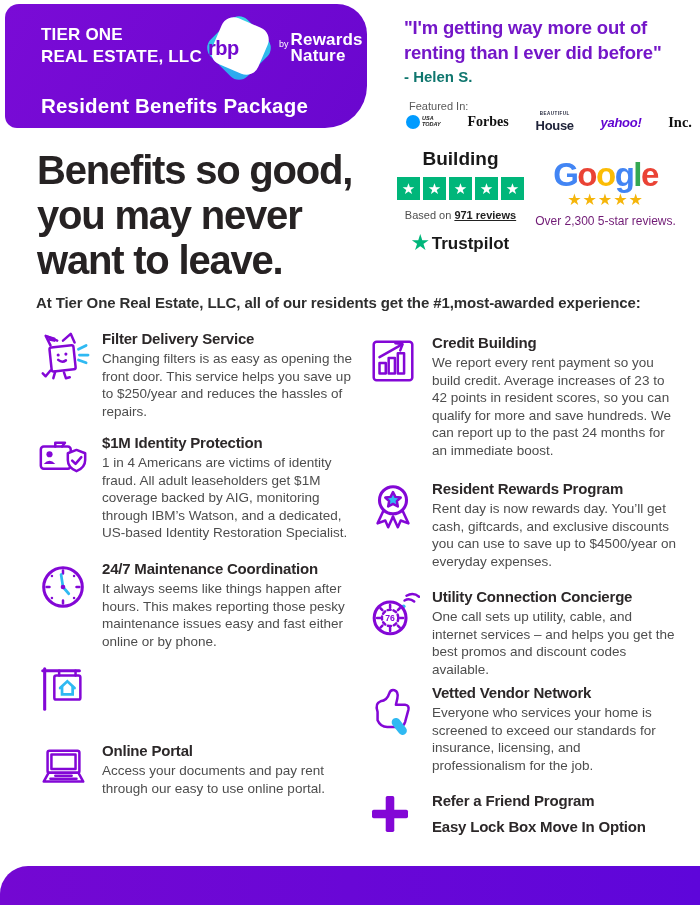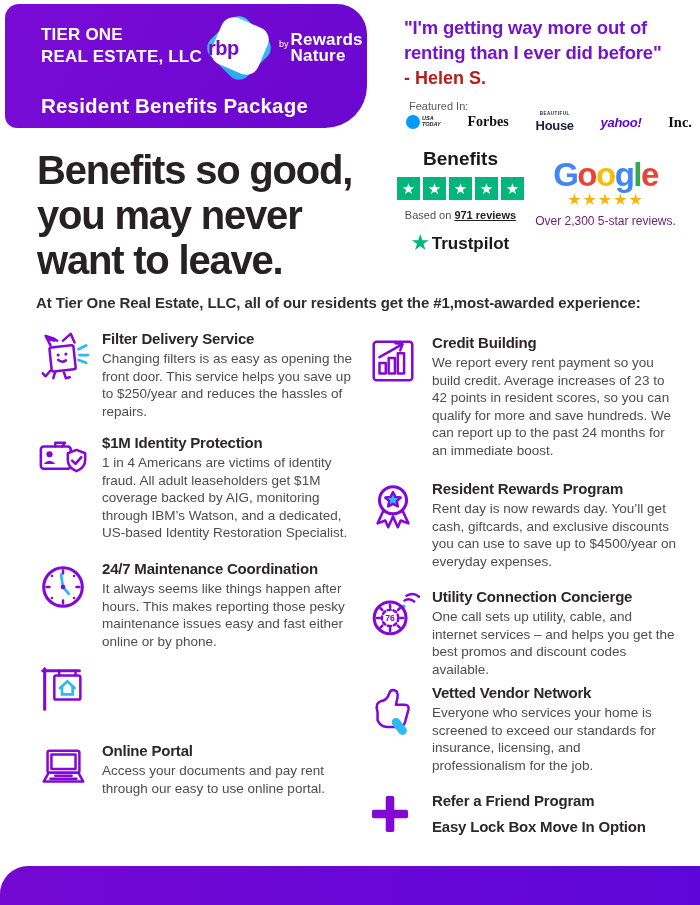--- a/index.html
+++ b/index.html
@@ -20,21 +20,21 @@
        background:#fff;transform:rotate(23deg);}
   .rbp .txt{position:absolute;left:0;top:21px;width:64px;text-align:left;
        font-size:20px;font-weight:700;color:#7209cf;letter-spacing:-.5px;}
   .sn{position:absolute;left:274px;top:28px;line-height:.95;}
   .sn .by{font-size:9px;vertical-align:14px;margin-right:2px;font-weight:400;}
   .sn .nm{display:inline-block;font-size:17px;font-weight:700;letter-spacing:.2px;}
 
   
   .quote{position:absolute;left:404px;top:16px;width:290px;font-size:18.5px;font-weight:700;
         color:#7416c8;line-height:1.35;letter-spacing:-.2px;}
-  .attr{position:absolute;left:404px;top:68px;font-size:18px;font-weight:700;color:#b91c1c;}
+  .attr{position:absolute;left:404px;top:68px;font-size:15px;font-weight:700;color:#0f766e;}
 
   
   .featured-label{position:absolute;left:409px;top:100px;font-size:11px;color:#5a5a5a;}
   .logo-row{position:absolute;left:406px;top:112px;width:286px;display:flex;
         align-items:center;justify-content:space-between;}
   .usat{display:flex;align-items:center;}
   .usat-dot{width:14px;height:14px;border-radius:50%;background:#009bff;margin-right:2px;}
   .usat-txt{font-size:5.5px;font-weight:700;font-style:italic;color:#1a1a1a;line-height:1.05;}
   .forbes{font-family:"Liberation Serif",serif;font-size:14px;font-weight:700;color:#111;}
   .house{text-align:center;color:#20243a;line-height:1;}
@@ -127,21 +127,21 @@
     <span class="forbes">Forbes</span>
     <span class="house">
       <span class="hsmall">BEAUTIFUL</span>
       <span class="hbig">House</span>
     </span>
     <span class="yahoo">yahoo!</span>
     <span class="inc">Inc.</span>
   </div>
 
   <div class="tp">
-    <div class="tp-excellent">Benefits</div>
+    <div class="tp-excellent">Building</div>
     <div class="tp-stars">
         <span class="tp-star">★</span>
         <span class="tp-star">★</span>
         <span class="tp-star">★</span>
         <span class="tp-star">★</span>
         <span class="tp-star">★</span>
       </div>
     <div class="tp-basedon">
       <span>Based on</span>
       <b>971 reviews</b>

